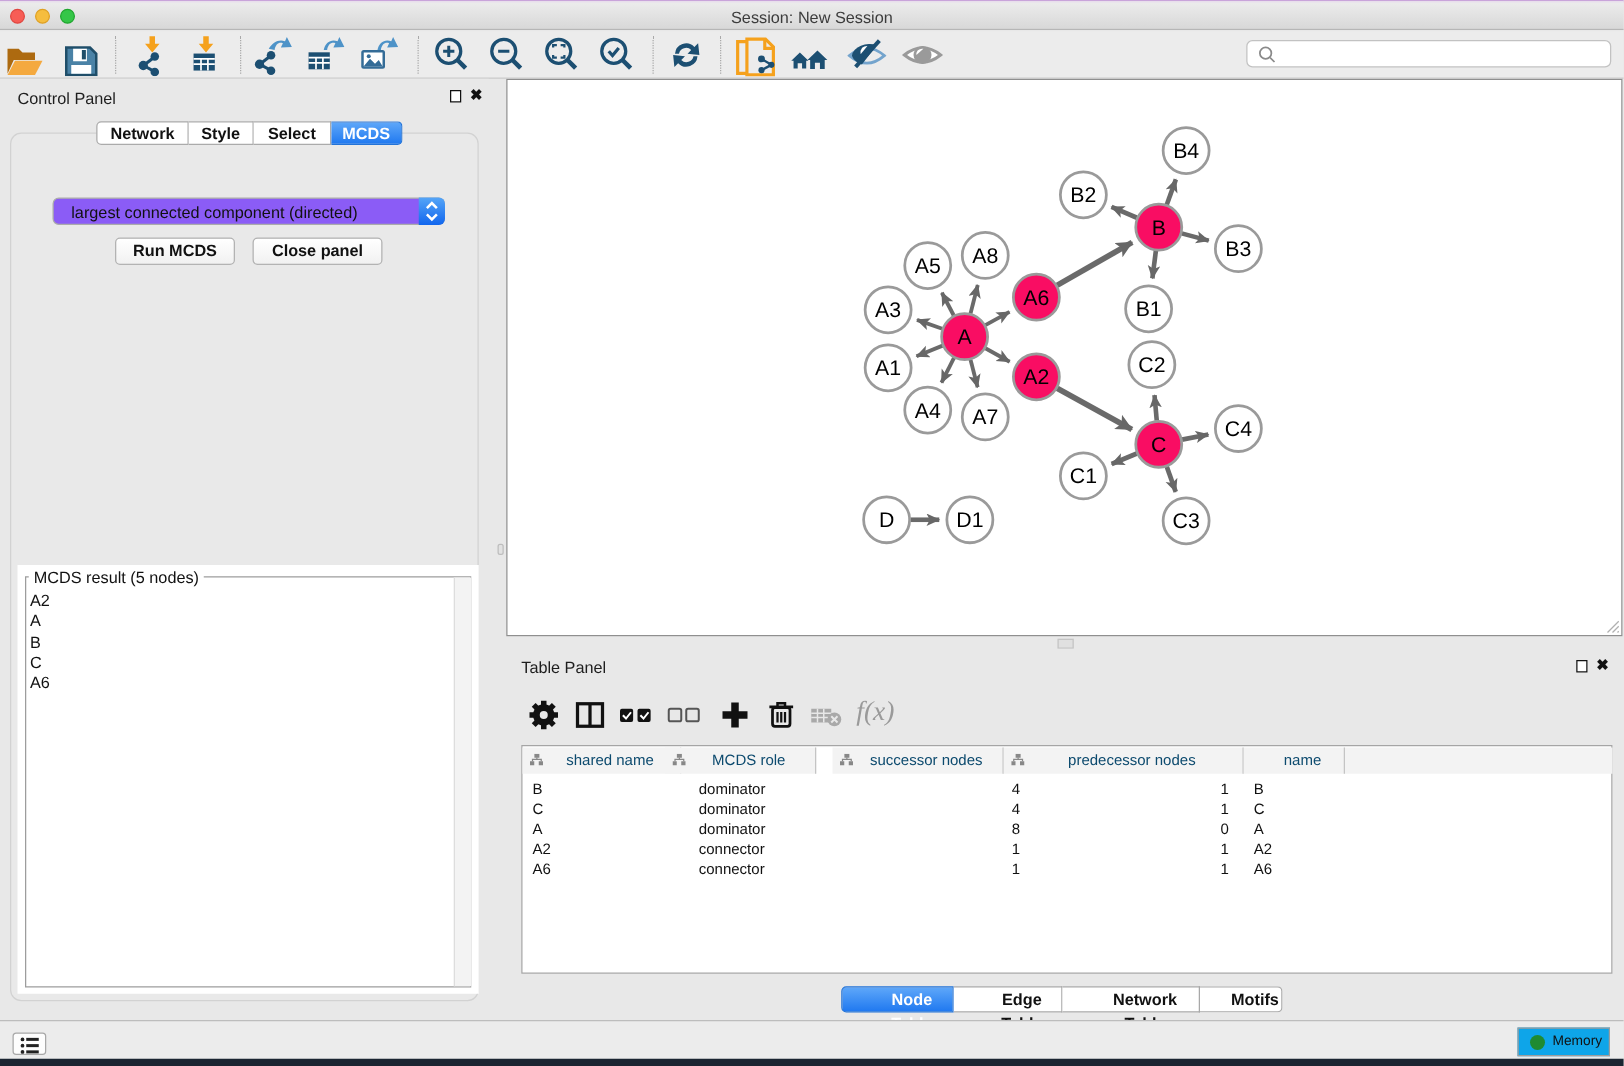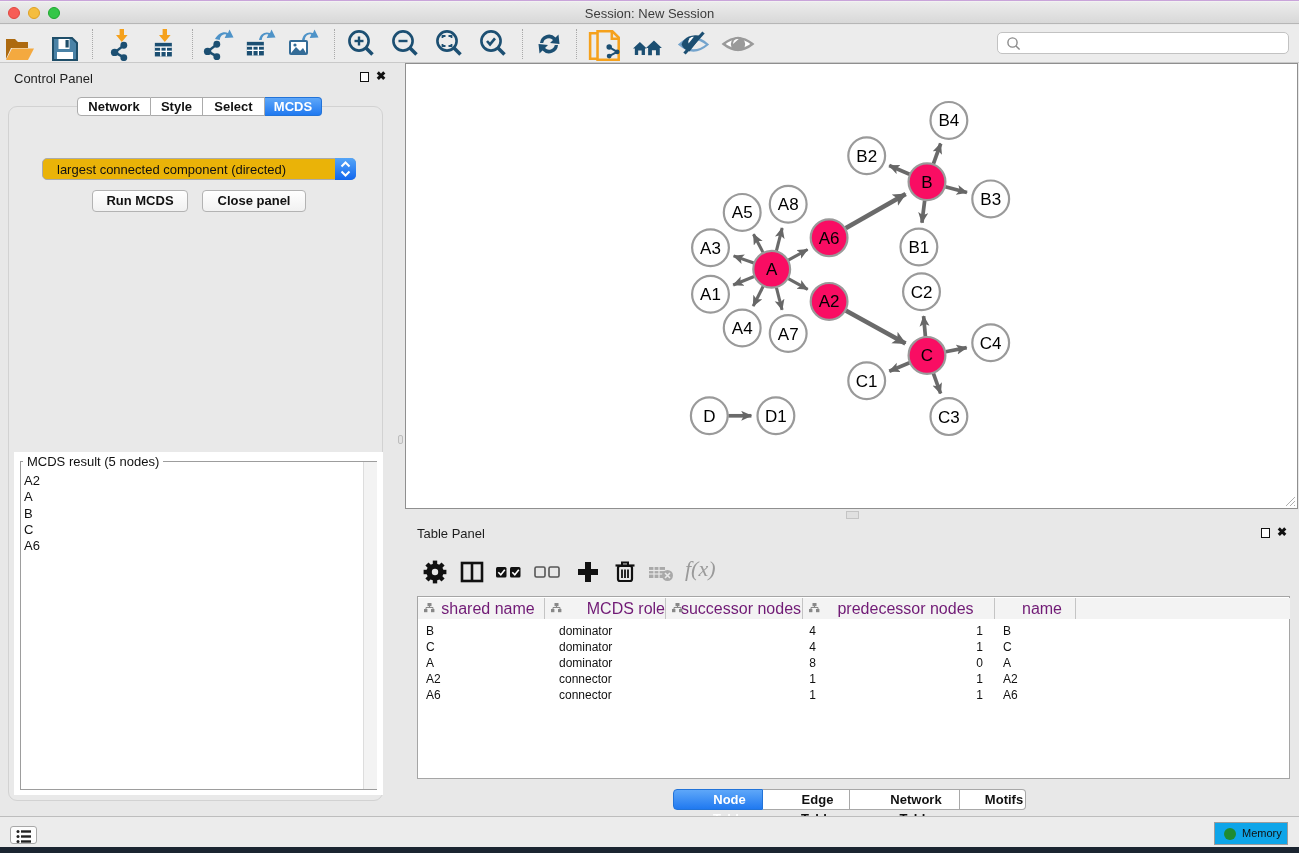--- a/index.html
+++ b/index.html
@@ -33,21 +33,21 @@
 
 #netwin { left:405px; top:63px; width:893px; height:446px; background:#fff;
   border:1px solid #8f8f8f; }
 #nettitle { position:absolute; left:0; top:0; width:100%; height:22px;
   background:linear-gradient(#ebebeb,#d7d7d7); border-bottom:1px solid #b3b3b3; }
 #nettitle .tl { position:absolute; top:5px; width:11px; height:11px; border-radius:50%; }
 
 #tpanel { left:392px; top:519px; width:907px; height:298px; background:#e8e8e8; }
 #tbltoolbar { position:absolute; left:0px; top:36px; height:36px; }
 #tblarea { position:absolute; left:25px; top:77px; width:873px; height:183px; background:#fff; border:1px solid #a5a5a5; }
-.th { position:absolute; top:1px; height:21px; background:#f3f3f3; border-right:1px solid #c4c4c4; font-size:16px; color:#701a75; text-align:center; line-height:21px; text-indent:14px;}
+.th { position:absolute; top:1px; height:21px; background:#f3f3f3; border-right:1px solid #c4c4c4; font-size:12px; color:#0c4a6e; text-align:center; line-height:21px; text-indent:14px;}
 .cell { position:absolute; font-size:12px; color:#111; height:16px; line-height:16px; }
 
 .btab { position:absolute; height:21px; background:#fff; border:1px solid #a8a8a8; font-size:13px; font-weight:bold;
   color:#111; text-align:center; line-height:19px;padding-left:23px; }
 .btab.tabsel { background:linear-gradient(#5ea7f9,#2079f0); color:#fff; border-color:#2273d8; }
 
 #statusbar { left:0; top:816px; width:1299px; height:31px; background:#ececec; border-top:1px solid #bdbdbd; }
 #deskBottom { left:0; top:847px; width:1299px; height:6px; background:#1b2531; }
 </style>
 </head>
@@ -196,21 +196,21 @@
   <div id="cpTitle">Control Panel</div>
   <div class="miniSquare" style="left:360px;top:9px;"></div>
   <div class="miniX" style="left:376px;top:6px;">✖</div>
   <div id="cpInner"></div>
   <div class="tabrow">
     <div class="tabbtn" style="left:77px;top:34px;width:74px;border-radius:4px 0 0 4px;">Network</div>
     <div class="tabbtn" style="left:151px;top:34px;width:52px;border-left:0;">Style</div>
     <div class="tabbtn" style="left:203px;top:34px;width:62px;border-left:0;">Select</div>
     <div class="tabbtn tabsel" style="left:265px;top:34px;width:57px;border-radius:0 4px 4px 0;border-left:0;">MCDS</div>
   </div>
-  <div class="abs" id="dropdown" style="left:42px;top:95px;width:314px;height:22px;background:#eab308;border:1px solid #ababab;border-radius:5px;">
+  <div class="abs" id="dropdown" style="left:42px;top:95px;width:314px;height:22px;background:#8b5cf6;border:1px solid #ababab;border-radius:5px;">
      <div style="position:absolute;left:14px;top:3px;font-size:13px;color:#111;">largest connected component (directed)</div>
      <div style="position:absolute;right:-1px;top:-1px;width:21px;height:22px;border-radius:0 5px 5px 0;background:linear-gradient(#55a5f7,#1166ee);">
        <svg width="21" height="22">
           <path d="M6.5,8.5 L10.5,4.5 L14.5,8.5" stroke="#fff" stroke-width="2" fill="none"></path>
           <path d="M6.5,13.5 L10.5,17.5 L14.5,13.5" stroke="#fff" stroke-width="2" fill="none"></path>
         </svg>
      </div>
   </div>
   <div class="abs" style="left:92px;top:127px;width:96px;height:22px;background:linear-gradient(#ffffff,#f1f1f1);border:1px solid #b3b3b3;border-radius:4px;text-align:center;line-height:20px;font-size:13px;font-weight:bold;color:#111;">Run MCDS</div>
   <div class="abs" style="left:202px;top:127px;width:104px;height:22px;background:linear-gradient(#ffffff,#f1f1f1);border:1px solid #b3b3b3;border-radius:4px;text-align:center;line-height:20px;font-size:13px;font-weight:bold;color:#111;">Close panel</div>
@@ -372,21 +372,21 @@
     </div>
   <div id="tblarea">
     <div class="th" style="left:0px;width:127px;"><svg width="11" height="10" style="position:absolute;left:6px;top:5px;">
           <g fill="#888">
             <rect x="3.5" y="0" width="4" height="3.2"></rect>
             <rect x="0" y="6" width="3.4" height="3.2"></rect>
             <rect x="7" y="6" width="3.4" height="3.2"></rect>
             <path d="M5.5,3 v2 M2,6 v-1.5 h7 V6" stroke="#888" fill="none"></path>
           </g>
         </svg>shared name</div>
-      <div class="th" style="left:127px;width:121px;text-align:right;"><svg width="11" height="10" style="position:absolute;left:6px;top:5px;">
+      <div class="th" style="left:114px;width:121px;"><svg width="11" height="10" style="position:absolute;left:6px;top:5px;">
           <g fill="#888">
             <rect x="3.5" y="0" width="4" height="3.2"></rect>
             <rect x="0" y="6" width="3.4" height="3.2"></rect>
             <rect x="7" y="6" width="3.4" height="3.2"></rect>
             <path d="M5.5,3 v2 M2,6 v-1.5 h7 V6" stroke="#888" fill="none"></path>
           </g>
         </svg>MCDS role</div>
       <div class="th" style="left:248px;width:137px;"><svg width="11" height="10" style="position:absolute;left:6px;top:5px;">
           <g fill="#888">
             <rect x="3.5" y="0" width="4" height="3.2"></rect>

